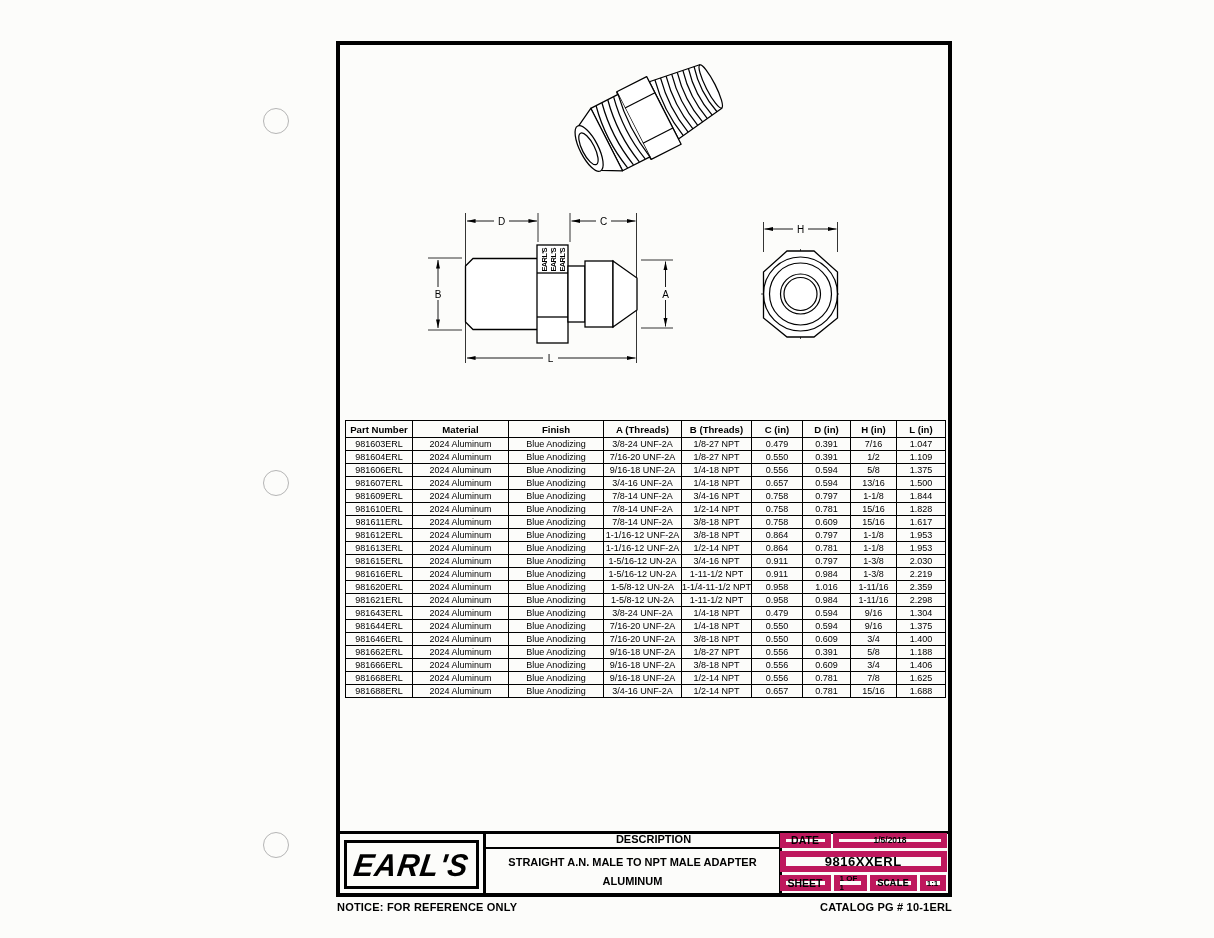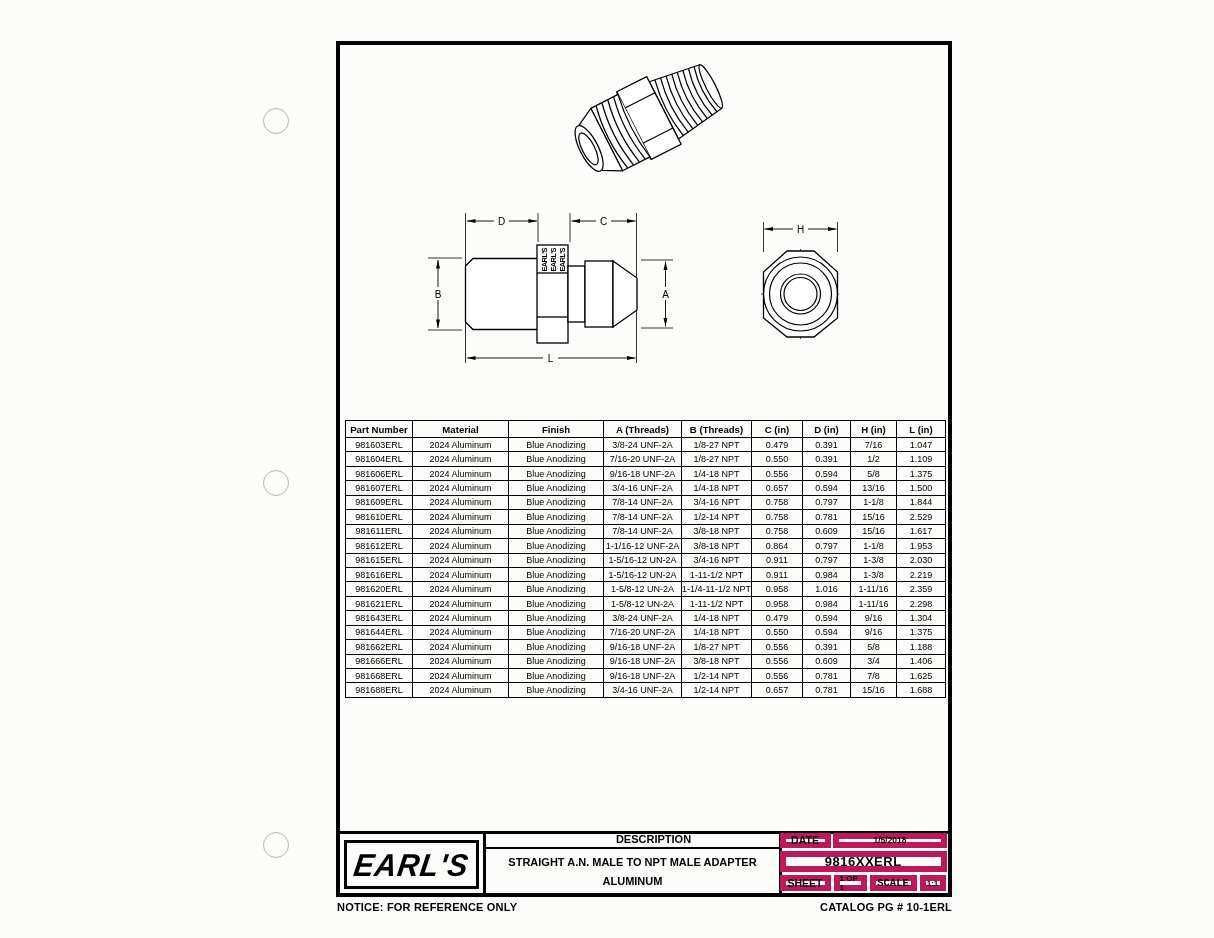--- a/index.html
+++ b/index.html
@@ -235,21 +235,21 @@
         </tr>
         <tr>
           <td>981610ERL</td>
           <td>2024 Aluminum</td>
           <td>Blue Anodizing</td>
           <td>7/8-14 UNF-2A</td>
           <td>1/2-14 NPT</td>
           <td>0.758</td>
           <td>0.781</td>
           <td>15/16</td>
-          <td>2.529</td>
+          <td>1.828</td>
         </tr>
         <tr>
           <td>981611ERL</td>
           <td>2024 Aluminum</td>
           <td>Blue Anodizing</td>
           <td>7/8-14 UNF-2A</td>
           <td>3/8-18 NPT</td>
           <td>0.758</td>
           <td>0.609</td>
           <td>15/16</td>
@@ -260,20 +260,31 @@
           <td>2024 Aluminum</td>
           <td>Blue Anodizing</td>
           <td>1-1/16-12 UNF-2A</td>
           <td>3/8-18 NPT</td>
           <td>0.864</td>
           <td>0.797</td>
           <td>1-1/8</td>
           <td>1.953</td>
         </tr>
         <tr>
+          <td>981613ERL</td>
+          <td>2024 Aluminum</td>
+          <td>Blue Anodizing</td>
+          <td>1-1/16-12 UNF-2A</td>
+          <td>1/2-14 NPT</td>
+          <td>0.864</td>
+          <td>0.781</td>
+          <td>1-1/8</td>
+          <td>1.953</td>
+        </tr>
+        <tr>
           <td>981615ERL</td>
           <td>2024 Aluminum</td>
           <td>Blue Anodizing</td>
           <td>1-5/16-12 UN-2A</td>
           <td>3/4-16 NPT</td>
           <td>0.911</td>
           <td>0.797</td>
           <td>1-3/8</td>
           <td>2.030</td>
         </tr>
@@ -324,20 +335,31 @@
         <tr>
           <td>981644ERL</td>
           <td>2024 Aluminum</td>
           <td>Blue Anodizing</td>
           <td>7/16-20 UNF-2A</td>
           <td>1/4-18 NPT</td>
           <td>0.550</td>
           <td>0.594</td>
           <td>9/16</td>
           <td>1.375</td>
+        </tr>
+        <tr>
+          <td>981646ERL</td>
+          <td>2024 Aluminum</td>
+          <td>Blue Anodizing</td>
+          <td>7/16-20 UNF-2A</td>
+          <td>3/8-18 NPT</td>
+          <td>0.550</td>
+          <td>0.609</td>
+          <td>3/4</td>
+          <td>1.400</td>
         </tr>
         <tr>
           <td>981662ERL</td>
           <td>2024 Aluminum</td>
           <td>Blue Anodizing</td>
           <td>9/16-18 UNF-2A</td>
           <td>1/8-27 NPT</td>
           <td>0.556</td>
           <td>0.391</td>
           <td>5/8</td>

